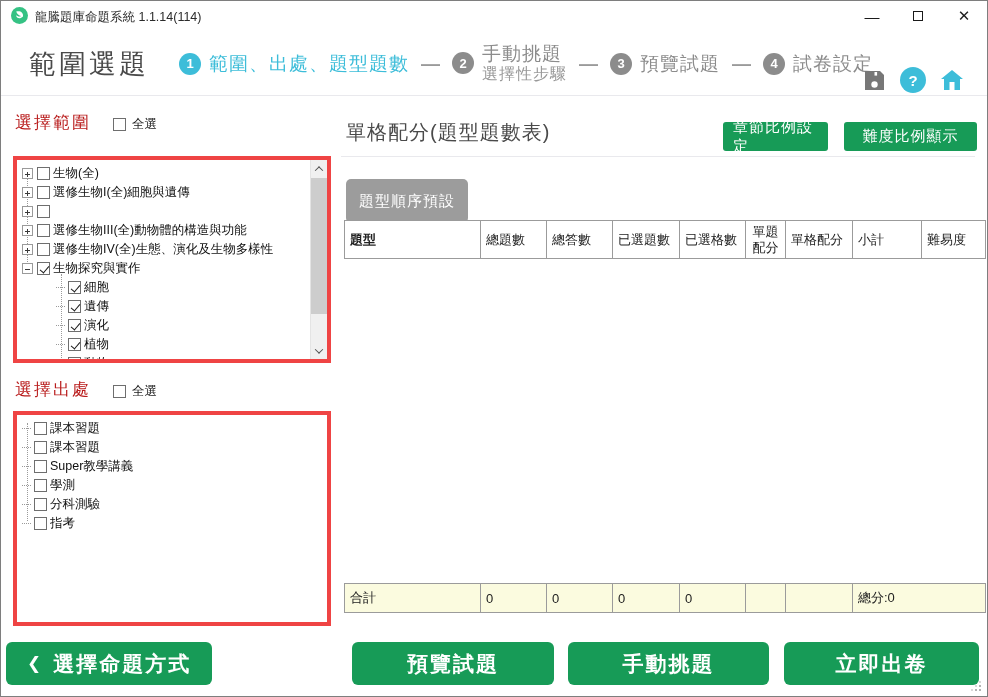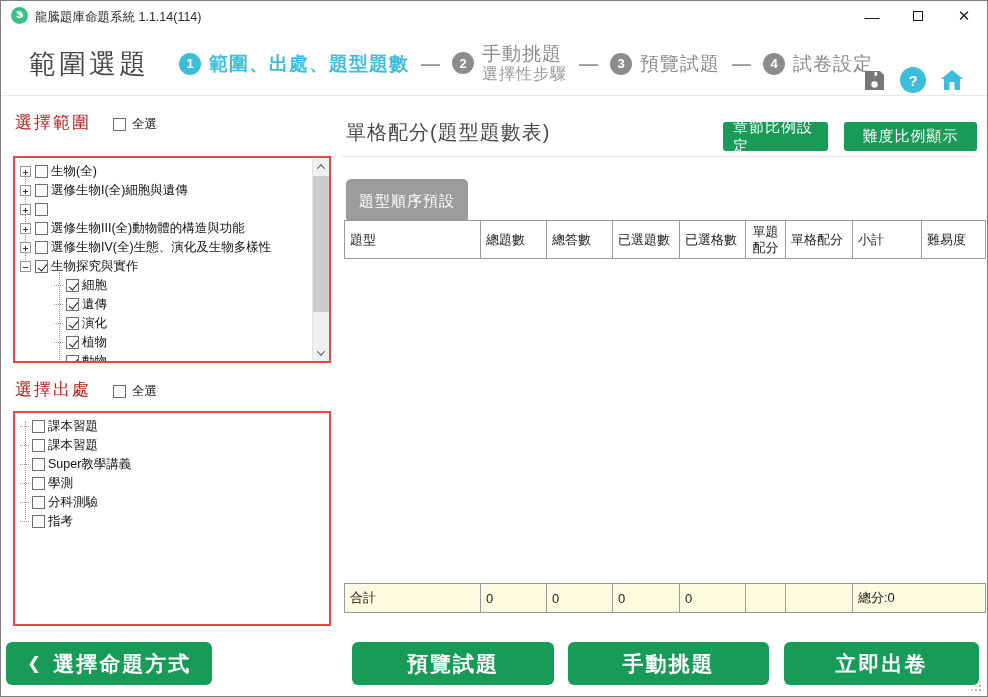--- a/index.html
+++ b/index.html
@@ -17,37 +17,37 @@
   .win-min { right:92px; } .win-max { right:46px; } .win-close { right:0; }
   .max-glyph { width:10px; height:10px; border:1.4px solid #1a1a1a; display:block; }
   
   .header { position:absolute; top:30px; left:0; right:0; height:65px; border-bottom:1px solid #e9e9ed; background:#fff; }
   .page-title { position:absolute; left:28px; top:15px; font-size:27px; color:#4a4a4a; letter-spacing:3px; }
   .steps { position:absolute; left:178px; top:0; height:65px; display:flex; align-items:center; gap:10px; }
   .step { display:flex; align-items:center; gap:8px; }
   .step-circle { width:22px; height:22px; border-radius:50%; background:#8c8c8c; color:#fff; font-size:13px; font-weight:bold; display:flex; align-items:center; justify-content:center; flex:0 0 auto; }
   .step-label { font-size:19px; font-weight:500; color:#8c8c8c; letter-spacing:1px; }
   .step.active .step-circle { background:#3dbdd9; }
-  .step.active .step-label { color:#3dbdd9; font-weight:700; }
+  .step.active .step-label { color:#3dbdd9; font-weight:400; }
   .step-text { display:flex; flex-direction:column; line-height:1.1; }
   .step-sub { font-size:16px; color:#999; letter-spacing:1px; }
   .dash { color:#9a9a9a; font-size:19px; font-weight:700; padding:0 2px; }
   .header-icons { position:absolute; right:22px; top:36px; display:flex; gap:13px; align-items:center; }
   .icon-btn { width:26px; height:26px; display:flex; align-items:center; justify-content:center; cursor:pointer; }
   .help-circle { width:26px; height:26px; border-radius:50%; background:#3dbdd9; color:#fff; font-size:15px; font-weight:bold; display:flex; align-items:center; justify-content:center; }
   
   .sec-title { position:absolute; font-size:17px; color:#b91c1c; letter-spacing:2px; }
   .range-title { left:14px; top:110px; }
   .source-title { left:14px; top:377px; }
   .selectall { position:absolute; display:flex; align-items:center; gap:6px; font-size:12.5px; color:#1a1a1a; }
   .range-selectall { left:112px; top:115px; }
   .source-selectall { left:112px; top:382px; }
   .cb { width:13px; height:13px; border:1px solid #6e6e6e; background:#fff; position:relative; flex:0 0 auto; display:inline-block; }
   .cb.checked::after { content:""; position:absolute; left:3.5px; top:0.5px; width:4px; height:8px; border:solid #1a1a1a; border-width:0 1.6px 1.6px 0; transform:rotate(40deg); }
-  .listbox { position:absolute; left:12px; width:318px; border:2px solid #ef4444; background:#fff; overflow:hidden; }
+  .listbox { position:absolute; left:12px; width:318px; border:4px solid #ef4444; background:#fff; overflow:hidden; }
   .tree-box { top:155px; height:207px; }
   .source-box { top:410px; height:215px; }
   .tree { position:relative; padding:4px 0 0 5px; height:100%; }
   .tree::before { content:""; position:absolute; left:10px; top:8px; height:98px; border-left:1px dotted #9a9a9a; }
   .tree.children-line::after { content:""; position:absolute; left:44px; top:114px; height:88px; border-left:1px dotted #9a9a9a; }
   .trow { height:19px; display:flex; align-items:center; font-size:12.5px; color:#111; white-space:nowrap; }
   .trow .lbl { margin-left:3px; }
   .exp { width:11px; height:11px; border:1px solid #9a9a9a; background:#fff; position:relative; flex:0 0 auto; margin-right:4px; }
   .exp::before { content:""; position:absolute; left:2px; top:4.6px; width:5.4px; height:1.4px; background:#3a3a3a; }
   .exp.plus::after { content:""; position:absolute; left:4px; top:2.6px; width:1.4px; height:5.4px; background:#3a3a3a; }
@@ -64,21 +64,21 @@
   
   .picker-title { position:absolute; left:345px; top:118px; font-size:20px; color:#4a4a4a; letter-spacing:1px; }
   .green-chip { position:absolute; top:121px; height:29px; background:#179b57; color:#fff; font-size:15px; border-radius:3px; display:flex; align-items:center; justify-content:center; padding:0 10px; letter-spacing:1px; cursor:pointer; }
   .chip-chapter { left:722px; width:105px; }
   .chip-difficulty { left:843px; width:133px; }
   .picker-divider { position:absolute; left:340px; right:12px; top:155px; border-top:1px solid #e9e9ed; }
   .preset-btn { position:absolute; left:345px; top:178px; height:44px; background:#9c9c9c; color:#fff; font-size:15px; border-radius:5px; display:flex; align-items:center; padding:0 13px; letter-spacing:1px; cursor:pointer; }
   .qtable-head { position:absolute; left:343px; top:219px; display:flex; border:1px solid #9b9b9b; background:#fff; height:39px; }
   .qtable-head .hcell { border-right:1px solid #9b9b9b; display:flex; align-items:center; padding-left:5px; font-size:13px; color:#222; }
   .qtable-head .hcell:last-child { border-right:none;text-align:center; }
-  .hc0{width:136px;} .hc1{width:66px;} .hc2{width:66px;} .hc3{width:67px;} .hc4{width:66px;}
+  .hc0{width:136px;font-weight:bold;} .hc1{width:66px;} .hc2{width:66px;} .hc3{width:67px;} .hc4{width:66px;}
   .hc5{width:40px; justify-content:center; text-align:center; padding:0 2px !important; line-height:1.2; }
   .hc6{width:67px;} .hc7{width:69px;} .hc8{width:63px;}
   .totals-row { position:absolute; left:343px; top:582px; display:flex; border:1px solid #9b9b9b; background:#fbfbdf; height:30px; }
   .totals-row .tcell { border-right:1px solid #9b9b9b; display:flex; align-items:center; padding-left:5px; font-size:13px; color:#222; }
   .totals-row .tcell:last-child { border-right:none; }
   .tc0{width:136px;} .tc1{width:66px;} .tc2{width:66px;} .tc3{width:67px;} .tc4{width:66px;}
   .tc5{width:40px;} .tc6{width:67px;} .tc7{width:132px;}
   
   .green-btn { position:absolute; top:641px; height:43px; background:#179b57; color:#fff; border-radius:6px; display:flex; align-items:center; justify-content:center; font-size:21px; font-weight:600; letter-spacing:2px; cursor:pointer; }
   .btn-back { left:5px; width:206px; }

